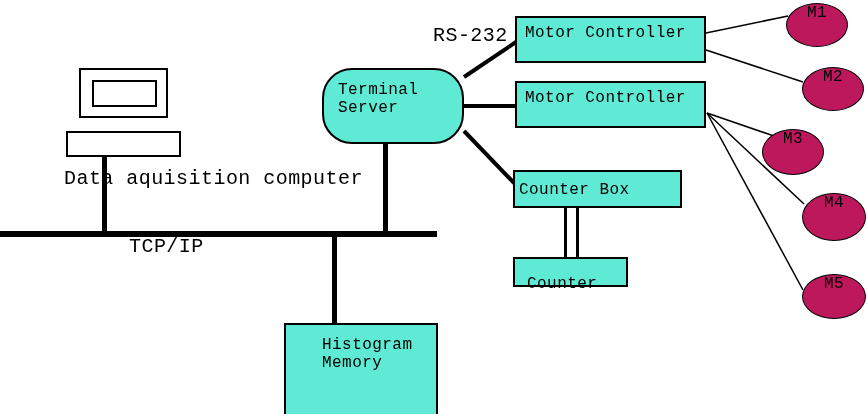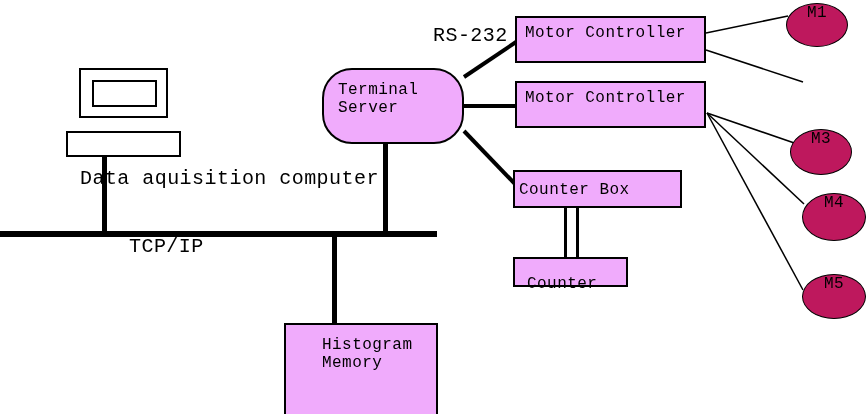--- a/index.html
+++ b/index.html
@@ -27,21 +27,21 @@
     position: absolute;
     z-index: 2;
     font-size: 20px;
     line-height: 18px;
     letter-spacing: 0.45px;
     white-space: pre;
   }
   .node {
     position: absolute;
     z-index: 10;
-    background: #f0abfc;
+    background: #5eead4;
     border: 2px solid #000000;
     font-size: 16px;
     line-height: 18px;
     letter-spacing: 0.45px;
     white-space: pre;
   }
   .shape {
     position: absolute;
     z-index: 10;
     background: #ffffff;
@@ -69,26 +69,26 @@
   .terminal-server   { left: 322px; top: 68px;  width: 142px; height: 76px; padding: 11px 4px 0 14px; border-radius: 30px; }
   .motor-controller-1{ left: 515px; top: 16px;  width: 191px; height: 47px; padding: 6px 4px 0 8px; }
   .motor-controller-2{ left: 515px; top: 81px;  width: 191px; height: 47px; padding: 6px 4px 0 8px; }
   .counter-box       { left: 513px; top: 170px; width: 169px; height: 38px; padding: 9px 4px 0 4px; }
   .counter           { left: 513px; top: 257px; width: 115px; height: 30px; padding: 16px 4px 0 12px; }
   .histogram-memory  { left: 284px; top: 323px; width: 154px; height: 100px; padding: 11px 4px 0 36px; }
 
   
   .m1 { left: 786px; top: 3px;   width: 62px; height: 44px; }
   .m2 { left: 802px; top: 67px;  width: 62px; height: 44px; }
-  .m3 { left: 790px; top: 129px; width: 62px; height: 46px; }
+  .m3 { left: 762px; top: 129px; width: 62px; height: 46px; }
   .m4 { left: 802px; top: 193px; width: 64px; height: 48px; }
   .m5 { left: 802px; top: 274px; width: 64px; height: 45px; }
 
   
-  .computer-label { left: 64px;  top: 170px; margin-left: 16px; }
+  .computer-label { left: 64px;  top: 170px; }
   .tcpip-label    { left: 129px; top: 238px; }
   .rs232-label    { left: 433px; top: 27px;  }
 
   svg line { stroke: #000000; }
 </style>
 </head>
 <body>
 
 <div class="stage">
 
@@ -123,20 +123,23 @@
   <div class="node motor-controller-1">Motor Controller</div>
   <div class="node motor-controller-2">Motor Controller</div>
   <div class="node counter-box">Counter Box</div>
   <div class="node counter">Counter</div>
   <div class="node histogram-memory">Histogram
 Memory</div>
 
   <div class="motor m1">
     <span>M1</span>
   </div>
+  <div class="motor m2">
+    <span>M2</span>
+  </div>
   <div class="motor m3">
     <span>M3</span>
   </div>
   <div class="motor m4">
     <span>M4</span>
   </div>
   <div class="motor m5">
     <span>M5</span>
   </div>
 

